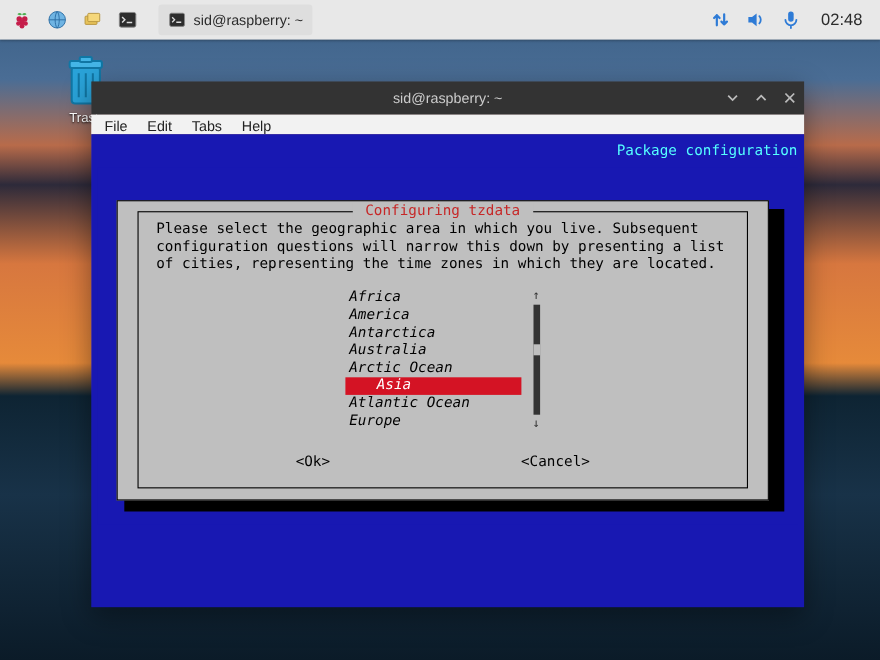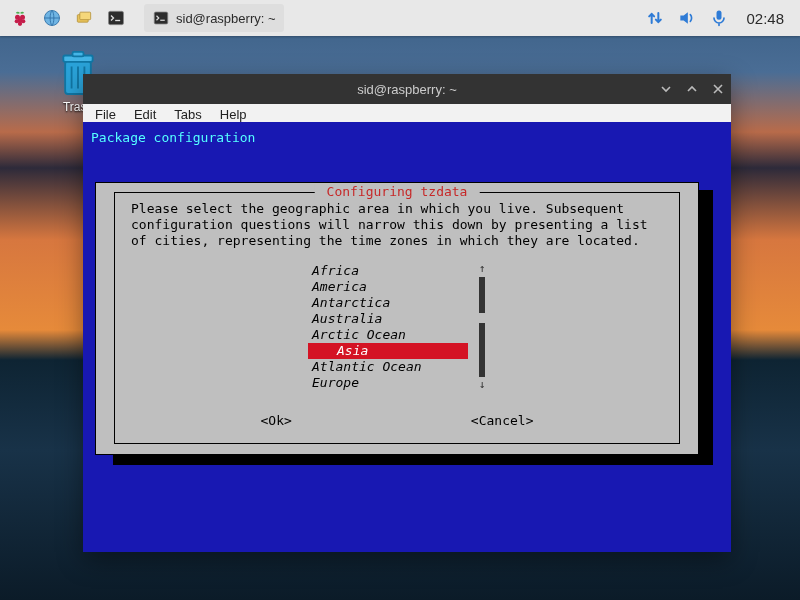--- a/index.html
+++ b/index.html
@@ -78,27 +78,27 @@
     height:18px;background:var(--menu-bg);display:flex;align-items:flex-end;gap:18px;
     padding:0 12px;font-size:13px;color:#222;
   }
   .menubar span{cursor:pointer;}
   
   .term{
     background:var(--term-blue);padding:6px 6px 14px 6px;
     font-family:"DejaVu Sans Mono","Liberation Mono",monospace;font-size:13px;line-height:16px;
     position:relative;min-height:430px;box-sizing:border-box;
   }
-  .term-header{color:var(--term-cyan);padding:2px 0 6px 2px;}
+  .term-header{color:var(--term-cyan);padding:2px 0 6px 2px;text-align:right;}
   .dialog-wrap{background:var(--term-blue);padding:4px;position:relative;}
   .dialog-shadow{
     position:absolute;left:24px;top:38px;right:12px;bottom:12px;background:#000;
   }
   .dialog{
-    position:relative;margin:26px 22px 18px 2px;background:var(--dlg-bg);color:var(--dlg-fg);
+    position:relative;margin:26px 22px 18px 13px;background:var(--dlg-bg);color:var(--dlg-fg);
     border:1px solid #000;padding:10px 18px 10px 18px;
   }
   .dlg-inner{border:1px solid #000;margin-top:-1px;padding:8px 16px 10px 16px;position:relative;}
   .dlg-title{
     position:absolute;top:-9px;left:50%;transform:translateX(-50%);
     background:var(--dlg-bg);padding:0 4px;color:var(--dlg-title);white-space:pre;
   }
   .dlg-text{white-space:pre-wrap;margin-bottom:14px;}
   .dlg-prompt{margin-bottom:8px;}
   .list-area{display:flex;justify-content:center;gap:0;margin-bottom:22px;position:relative;font-style:italic;}

